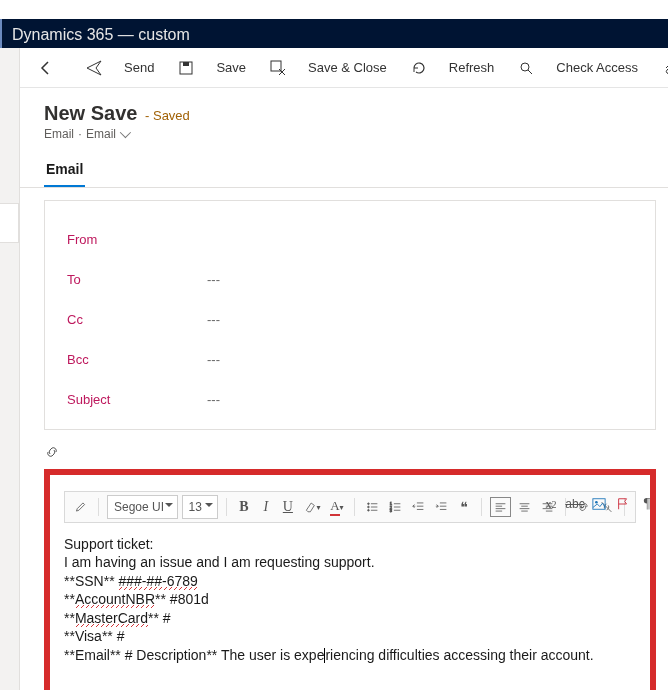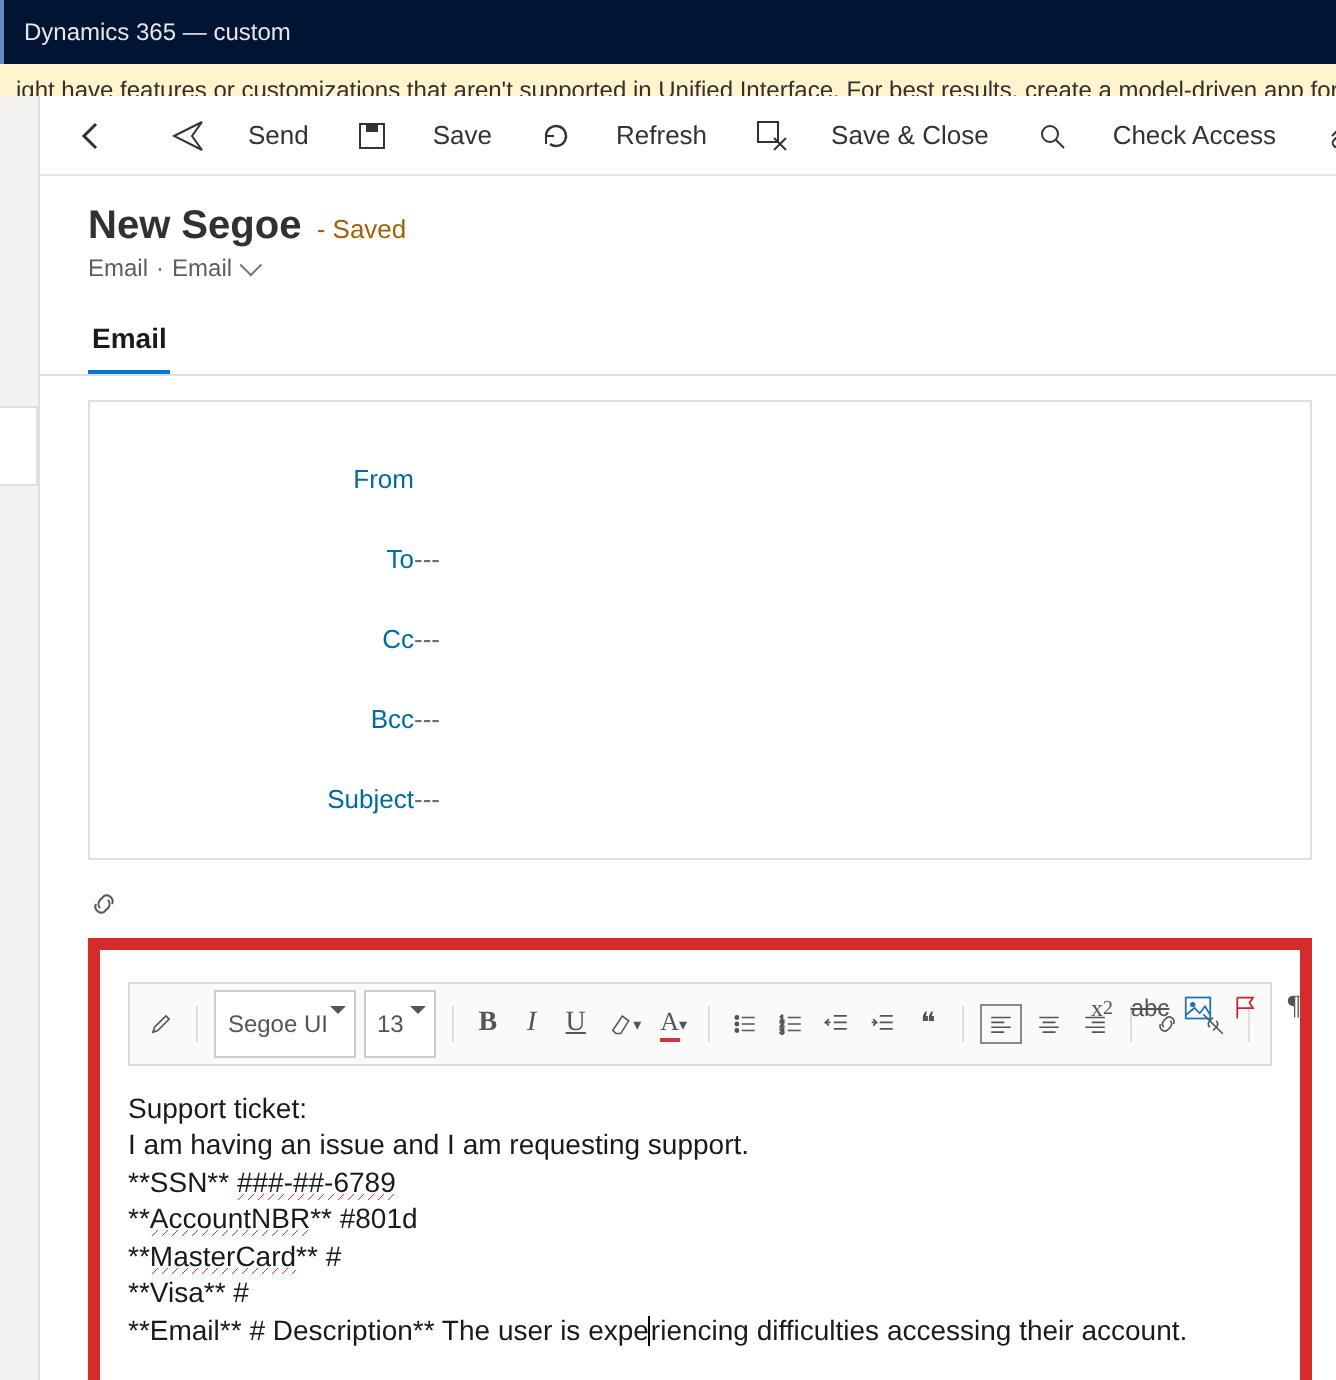--- a/index.html
+++ b/index.html
@@ -8,25 +8,26 @@
     font-family: "Segoe UI", Tahoma, sans-serif;
     font-size: 13px;
     color: #333;
     background: #fff;
     overflow: hidden;
   }
   .titlebar {
     height: 32px;
     background: #001433;
     color: #e6e6e6;
-    font-size: 12px;
+    font-size: 16px;
     display: flex;
     align-items: center;
     padding-left: 10px;
     border-left: 2px solid #6b8abf;
+    margin-top: 19px;
   }
   .notif {
     background: #fff4ce;
     color: #323130;
     font-size: 12px;
     padding: 6px 8px;
     border-bottom: 1px solid #e1dfdd;
     white-space: nowrap;
     overflow: hidden;
   }
@@ -121,21 +122,21 @@
     margin: 12px 12px 0 24px;
     border: 1px solid #e1dfdd;
     padding: 18px 22px 10px 22px;
   }
   .field-row {
     display: flex;
     align-items: center;
     min-height: 40px;
     font-size: 13px;
   }
-  .field-row .lab { width: 140px; color: #0369a1; text-align: right; }
+  .field-row .lab { width: 140px; color: #be185d; }
   .field-row .val { color: #666; }
   .link-icon {
     margin: 14px 0 6px 24px;
     color: #555;
   }
   .link-icon svg { width:16px; height:16px; }
   .editor-wrap {
     margin: 6px 12px 0 24px;
     border: 6px solid #d62b2b;
     padding: 16px 14px 30px 14px;
@@ -160,21 +161,21 @@
     height: 20px;
     padding: 0 3px;
     cursor: pointer;
   }
   .toolbar .tbtn svg { width:14px; height:14px; stroke:#555; fill:#555; }
   .toolbar .tsel {
     border: 1px solid #ccc;
     background: #fff;
     padding: 1px 16px 1px 6px;
     position: relative;
-    height: 34px;
+    height: 24px;
     display: inline-flex;
     align-items: center;
     min-width: 50px;
   }
   .toolbar .tsel.narrow { min-width: 28px; }
   .toolbar .tsel::after {
     content: "";
     position: absolute; right: 4px; top: 7px;
     border: 4px solid transparent; border-top-color: #555;
   }
@@ -253,50 +254,50 @@
     </div>
     <div class="cmd">
       <svg viewBox="0 0 16 16">
           <rect x="2" y="2" width="12" height="12" fill="none" stroke="#333"></rect>
           <rect x="5" y="2" width="6" height="4" fill="#333"></rect>
         </svg>
       <span>Save</span>
     </div>
     <div class="cmd">
       <svg viewBox="0 0 16 16">
+          <rect x="1" y="1" width="10" height="10" fill="none" stroke="#333"></rect>
+          <path d="M9 9 L15 15 M15 9 L9 15" stroke="#333"></path>
+        </svg>
+      <span>Save &amp; Close</span>
+    </div>
+    <div class="cmd">
+      <svg viewBox="0 0 16 16">
           <path d="M3 8a5 5 0 1 1 2 4" fill="none" stroke="#333" stroke-width="1.2"></path>
           <path d="M3 12v-4h4" fill="none" stroke="#333"></path>
         </svg>
       <span>Refresh</span>
     </div>
     <div class="cmd">
       <svg viewBox="0 0 16 16">
-          <rect x="1" y="1" width="10" height="10" fill="none" stroke="#333"></rect>
-          <path d="M9 9 L15 15 M15 9 L9 15" stroke="#333"></path>
-        </svg>
-      <span>Save &amp; Close</span>
-    </div>
-    <div class="cmd">
-      <svg viewBox="0 0 16 16">
           <circle cx="7" cy="7" r="4" fill="none" stroke="#333"></circle>
           <path d="M10 10 L14 14" stroke="#333"></path>
         </svg>
       <span>Check Access</span>
     </div>
     <div class="cmd">
       <svg viewBox="0 0 16 16">
           <path d="M11 4 L5 10 a2 2 0 0 0 3 3 L13 7 a3 3 0 0 0 -4 -4 L4 8" fill="none" stroke="#333"></path>
         </svg>
       <span>Attach File</span>
     </div>
 
   </div>
 
   <div class="header">
-    <h1>New Segoe</h1>
+    <h1>New Save</h1>
     <span class="saved">- Saved</span>
     <div class="sub">
       <span>Email</span>
       <span>·</span>
       <span>Email</span>
       <span class="chev"></span>
     </div>
   </div>
 
   <div class="tabs">

